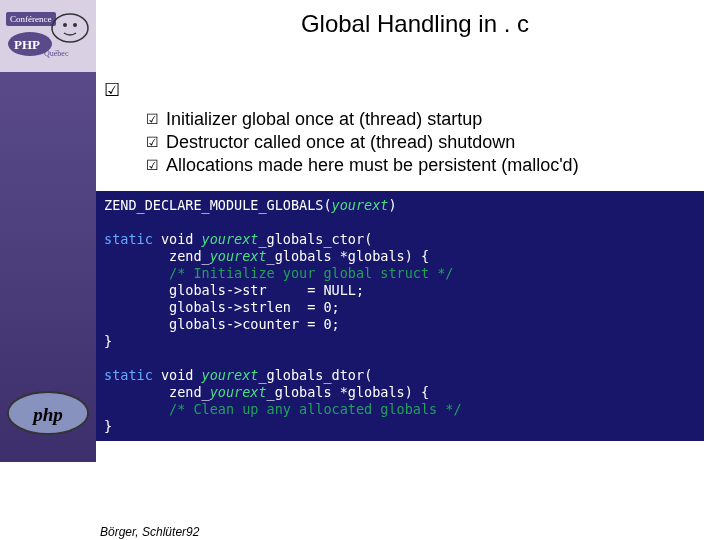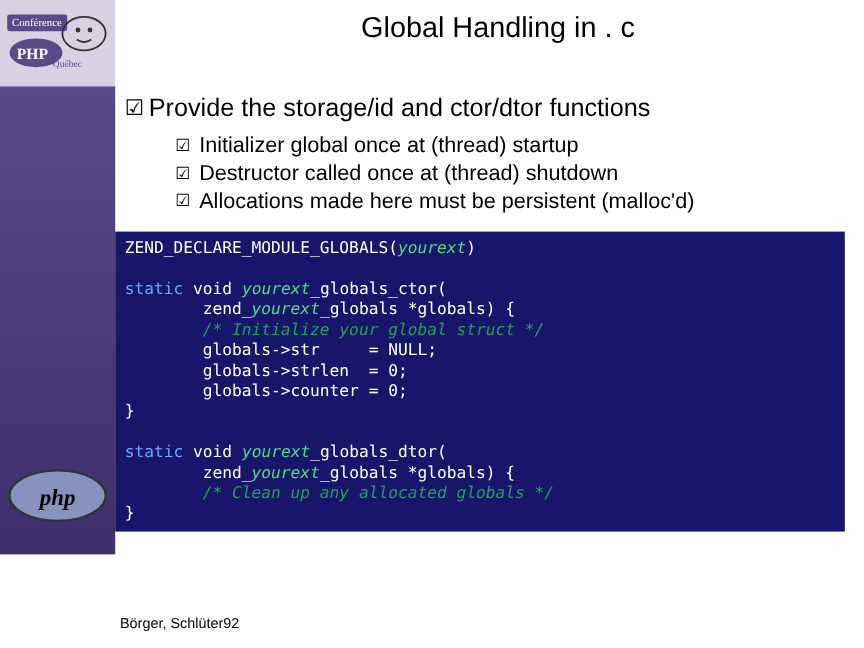--- a/index.html
+++ b/index.html
@@ -15,22 +15,22 @@
   .lead-row { display: flex; align-items: flex-start; padding: 6px 10px 4px 8px; }
   .check { width: 20px; flex: 0 0 20px; font-size: 18px; color: #000; line-height: 24px; text-align: left; }
   .lead-text { font-size: 21px; color: #000; line-height: 26px; }
   .sub-list { padding: 2px 10px 10px 50px; }
   .sub-row { display: flex; align-items: flex-start; margin-bottom: 1px; }
   .sub-row .check { font-size: 14px; width: 20px; flex: 0 0 20px; line-height: 22px; }
   .sub-text { font-size: 18px; color: #000; line-height: 22px; }
   .code-block { margin: 4px 8px 0 0; background: #17166b; color: #fff; font-family: "Lucida Console", Monaco, monospace; font-size: 13.5px; line-height: 17px; padding: 6px 8px; white-space: pre; }
   .kw-blue { color: #66aaff; }
   .kw-green { color: #4ade80; font-style: italic; }
-  .kw-dgreen { color: #22a05a; font-style: italic; }
-  .footer { position: absolute; left: 100px; bottom: 14px; width: 614px; display: flex; align-items: baseline; font-size: 12px; color: #000; }
+  .kw-dgreen { color: #22a05a; }
+  .footer { position: absolute; left: 100px; bottom: 1px; width: 614px; display: flex; align-items: baseline; font-size: 12px; color: #000; font-style: italic; }
   .footer .authors { flex: 0 0 auto; }
   .footer .ftitle { flex: 1 1 auto; text-align: center; }
   .footer .pagenum { flex: 0 0 auto; padding-right: 6px; }
 </style>
 </head>
 <body>
 
 <div class="slide">
 
   <div class="sidebar">
@@ -54,21 +54,20 @@
         <text x="45" y="33" text-anchor="middle" font-size="20" font-weight="bold" font-style="italic" fill="#000" font-family="Verdana">php</text>
       </svg>
     </div>
   </div>
 
   <div class="title">Global Handling in . c</div>
 
   <div class="content">
     <div class="lead-row">
       <div class="check">☑</div>
-      <div class="lead-text">Provide the storage/id and ctor/dtor functions</div>
     </div>
     <div class="sub-list">
       <div class="sub-row">
         <div class="check">☑</div>
         <div class="sub-text">Initializer global once at (thread) startup</div>
       </div>
       <div class="sub-row">
         <div class="check">☑</div>
         <div class="sub-text">Destructor called once at (thread) shutdown</div>
       </div>

